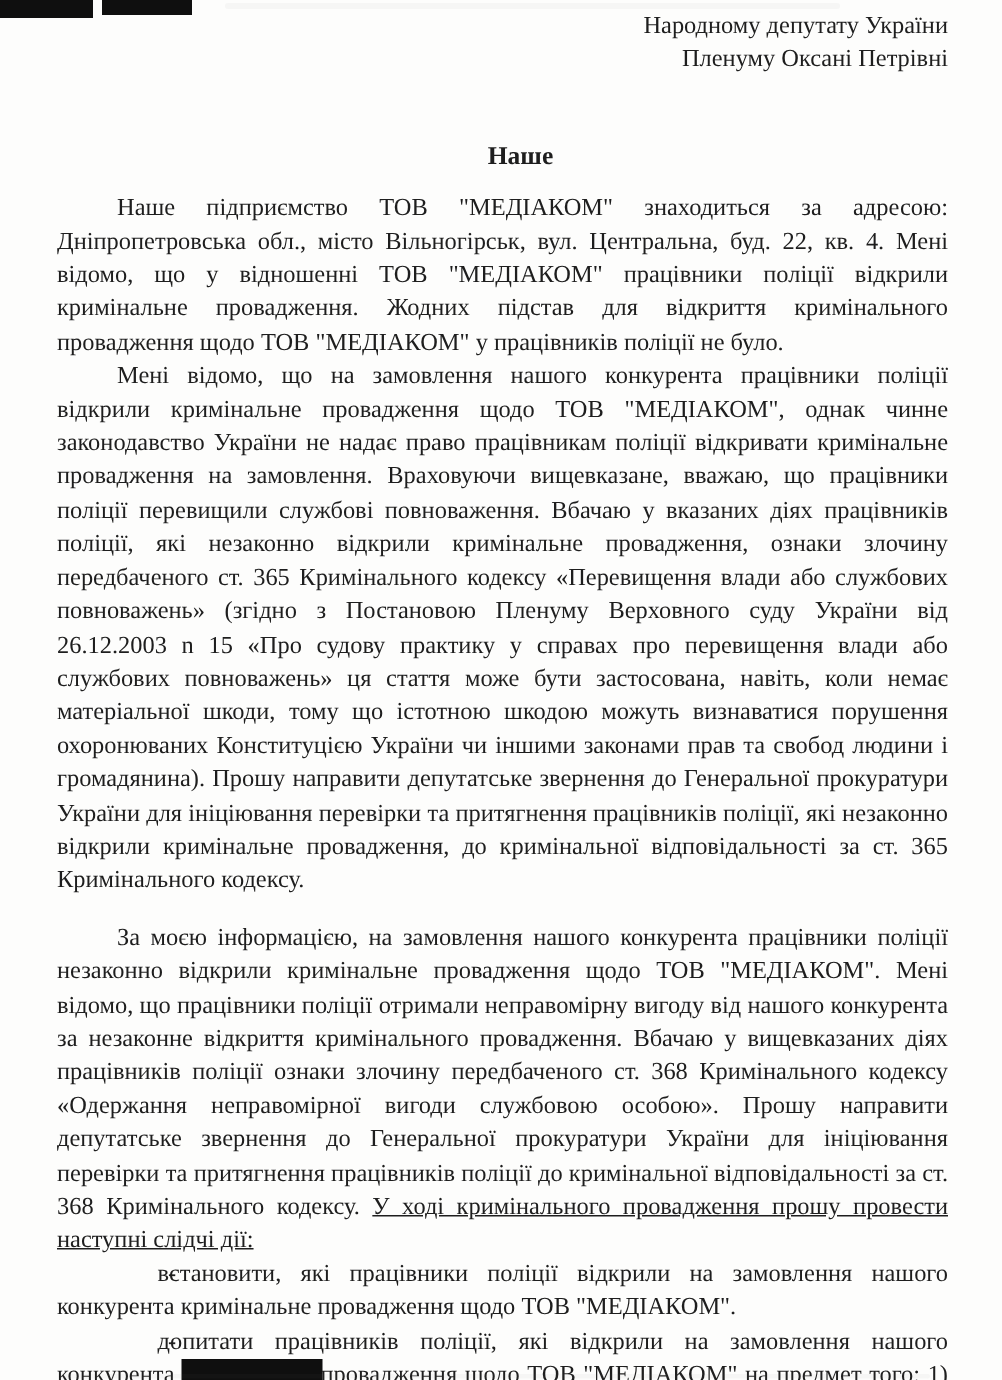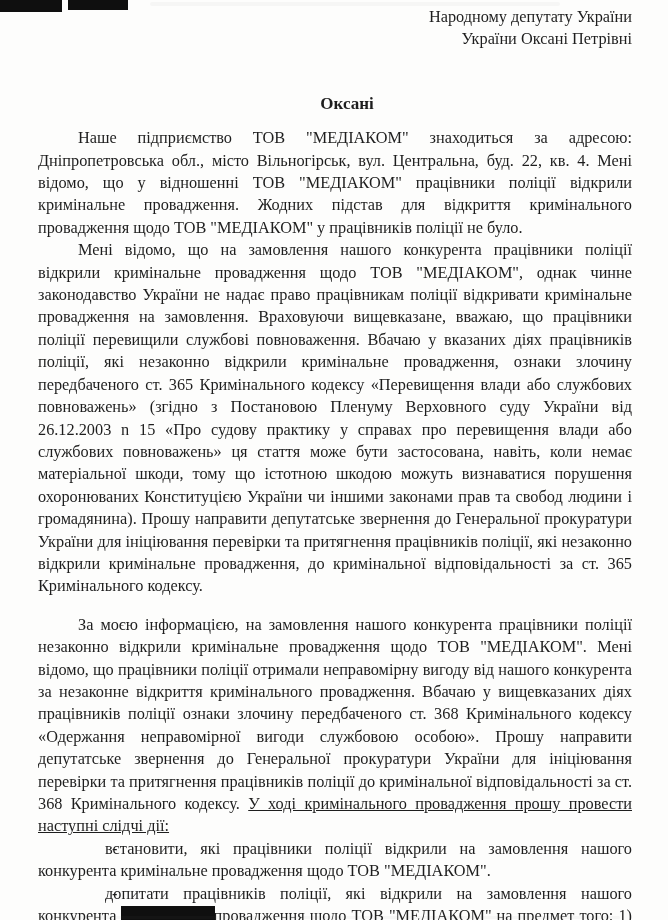--- a/index.html
+++ b/index.html
@@ -37,24 +37,24 @@
 </style>
 </head>
 <body>
 
 <div class="page">
 
   <div class="smudge smudge-1"></div>
 
   <div class="recipient">
     <div>Народному депутату України</div>
-    <div>України Оксані Петрівні</div>
+    <div>Пленуму Оксані Петрівні</div>
   </div>
 
-  <div class="doc-title">Оксані</div>
+  <div class="doc-title">Наше</div>
 
   <div class="body-text">
       <p class="para"><span>Наше підприємство ТОВ "МЕДІАКОМ" знаходиться за адресою: Дніпропетровська обл., місто Вільногірськ, вул. Центральна, буд. 22, кв. 4. Мені відомо, що у відношенні ТОВ "МЕДІАКОМ" працівники поліції відкрили кримінальне провадження. Жодних підстав для відкриття кримінального провадження щодо ТОВ "МЕДІАКОМ" у працівників поліції не було.</span></p>
       <p class="para"><span>Мені відомо, що на замовлення нашого конкурента працівники поліції відкрили кримінальне провадження щодо ТОВ "МЕДІАКОМ", однак чинне законодавство України не надає право працівникам поліції відкривати кримінальне провадження на замовлення. Враховуючи вищевказане, вважаю, що працівники поліції перевищили службові повноваження. Вбачаю у вказаних діях працівників поліції, які незаконно відкрили кримінальне провадження, ознаки злочину передбаченого </span><span class="b">ст. 365</span><span> Кримінального кодексу </span><span class="b">«Перевищення влади або службових повноважень»</span><span> (згідно з Постановою Пленуму Верховного суду України від 26.12.2003 n 15 «Про судову практику у справах про перевищення влади або службових повноважень» ця стаття може бути застосована, навіть, коли немає матеріальної шкоди, тому що істотною шкодою можуть визнаватися порушення охоронюваних Конституцією України чи іншими законами прав та свобод людини і громадянина). Прошу направити депутатське звернення до Генеральної прокуратури України для ініціювання перевірки та притягнення працівників поліції, які незаконно відкрили кримінальне провадження, до кримінальної відповідальності за </span><span class="b">ст. 365 Кримінального кодексу.</span></p>
       <p class="para gap"><span>За моєю інформацією, на замовлення нашого конкурента працівники поліції незаконно відкрили кримінальне провадження щодо ТОВ "МЕДІАКОМ". Мені відомо, що працівники поліції отримали неправомірну вигоду від нашого конкурента за незаконне відкриття кримінального провадження. Вбачаю у вищевказаних діях працівників поліції ознаки злочину передбаченого </span><span class="b">ст. 368</span><span> Кримінального кодексу </span><span class="b">«Одержання неправомірної вигоди службовою особою».</span><span> Прошу направити депутатське звернення до Генеральної прокуратури України для ініціювання перевірки та притягнення працівників поліції до кримінальної відповідальності </span><span class="b">за ст. 368 Кримінального кодексу. </span><span class="u">У ході кримінального провадження прошу провести наступні слідчі дії:</span></p>
       <p class="para list"><span class="dash">-</span><span>встановити, які працівники поліції відкрили на замовлення нашого конкурента кримінальне провадження щодо ТОВ "МЕДІАКОМ".</span></p>
       <p class="para list"><span class="dash">-</span><span>допитати працівників поліції, які відкрили на замовлення нашого конкурента кримінальне провадження щодо ТОВ "МЕДІАКОМ" на предмет того: 1) хто замовив незаконне відкриття кримінального провадження щодо ТОВ "МЕДІАКОМ", 2) яку суму грошових коштів працівники поліції отримали за незаконне відкриття кримінального провадження щодо ТОВ "МЕДІАКОМ".</span></p>
     </div>
 
   <div class="artifact artifact-top-1"></div>

